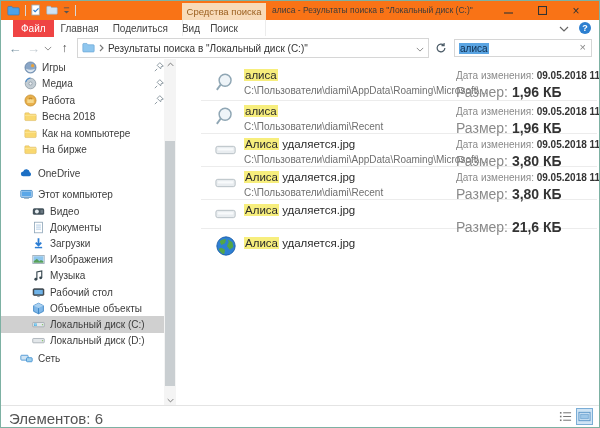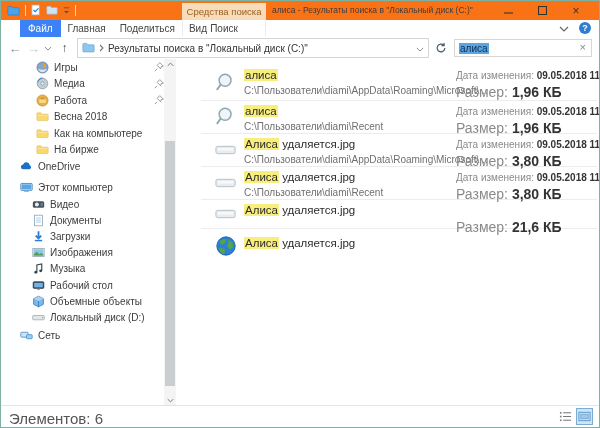--- a/index.html
+++ b/index.html
@@ -14,21 +14,21 @@
   .ctx-label{position:absolute;left:181px;top:2px;width:84px;height:17px;background:#f8dbb9;color:#9a5f1e;display:flex;align-items:center;justify-content:center;font-size:9.5px;}
   .title-text{position:absolute;left:271px;top:4px;font-size:8.5px;color:#3c3c3c;white-space:nowrap;}
   .win-controls{position:absolute;right:6px;top:0;display:flex;height:19px;}
   .win-btn{width:34px;height:19px;display:flex;align-items:center;justify-content:center;color:#333;}
   .win-btn.close{font-size:12px;}
 
   
   .tabsrow{position:absolute;left:0;top:19px;right:0;height:17px;background:#fff;border-bottom:1px solid #e6e6e6;}
   .tabs{display:flex;align-items:stretch;height:100%;}
   .tab{padding:0 7px;display:flex;align-items:center;font-size:10px;color:#444;}
-  .tab.file{background:#3b82f6;color:#fff;margin-left:19px;padding:0 8px;}
+  .tab.file{background:#ef4444;color:#fff;margin-left:12px;padding:0 8px;}
   .ctx-tab{position:absolute;left:181px;top:0;width:84px;height:16px;display:flex;align-items:center;justify-content:center;font-size:10px;color:#444;border-left:1px solid #ececec;border-right:1px solid #ececec;box-sizing:border-box;}
   .ribbon-right{position:absolute;right:8px;top:2px;display:flex;align-items:center;gap:10px;}
   .help-circle{width:12px;height:12px;border-radius:50%;background:#2c7fd0;color:#fff;font-size:9px;display:flex;align-items:center;justify-content:center;font-weight:bold;}
 
   
   .navbar{position:absolute;left:0;top:36px;right:0;height:22px;display:flex;align-items:center;padding:0 7px 0 4px;box-sizing:border-box;background:#fff;}
   .nav-btn{display:flex;align-items:center;justify-content:center;height:20px;}
   .nav-back{width:20px;font-size:13px;color:#7d97a5;}
   .nav-fwd{width:17px;font-size:13px;color:#c3cbd1;}
   .nav-caret{width:12px;}
@@ -38,29 +38,29 @@
   .address .spacer{flex:1;}
   .refresh-btn{width:20px;height:18px;display:flex;align-items:center;justify-content:center;}
   .searchbox{width:138px;height:18px;border:1px solid #d6d6d6;background:#fff;margin-left:3px;display:flex;align-items:center;padding:0 4px;box-sizing:border-box;position:relative;}
   .search-sel{background:#5aa4e2;color:#0e2d4e;font-size:10px;padding:0 1px;}
   .search-clear{position:absolute;right:5px;top:1px;color:#888;font-size:11px;}
 
   
   .bodyarea{position:absolute;left:0;top:58px;right:0;bottom:21px;overflow:hidden;}
   .sidebar{position:absolute;left:0;top:0;width:200px;bottom:0;overflow:hidden;}
   .sb-row{display:flex;align-items:center;height:16.5px;gap:5px;position:relative;color:#3c3c3c;font-size:10px;white-space:nowrap;}
-  .sb-row.qa{padding-left:34px;}
+  .sb-row.qa{padding-left:22px;}
   .sb-row.root{padding-left:18px;}
   .sb-row.child{padding-left:30px;height:16.2px;}
   .sb-row.selected{background:#d0d0d0;width:163px;box-sizing:border-box;}
   .sb-row .sb-icon{width:14px;height:14px;flex:0 0 14px;display:flex;align-items:center;justify-content:center;}
   .sb-row .sb-icon svg{width:13px;height:13px;display:block;}
   .sb-row .pin{position:absolute;left:153px;top:3px;width:10px;height:10px;}
   .sb-row .pin svg{width:10px;height:10px;display:block;}
-  .mt7{} .mt5{margin-top:5px;} .mt2{margin-top:2px;}
+  .mt7{margin-top:7px;} .mt5{margin-top:5px;} .mt2{margin-top:2px;}
 
   .sb-scroll{position:absolute;left:163px;top:0;width:12px;bottom:0;background:#f4f4f4;}
   .sb-scroll .arrow{position:absolute;left:0;width:12px;height:11px;display:flex;align-items:center;justify-content:center;}
   .sb-scroll .up{top:0;} .sb-scroll .down{bottom:0;}
   .sb-thumb{position:absolute;left:1px;width:10px;top:82px;height:245px;background:#c9ced1;}
 
   
   .main{position:absolute;left:200px;right:2px;top:0;bottom:0;padding-top:6px;}
   .result-row{position:relative;box-sizing:border-box;}
   .result-row.sep{border-bottom:1px solid #ececec;}
@@ -339,20 +339,31 @@
           <div class="sb-row child">
             <span class="sb-icon">
               <svg viewBox="0 0 16 16">
                 <path d="M8 1.5l6 3v7l-6 3-6-3v-7z" fill="#7fb7e8" stroke="#2f7cc0"></path>
                 <path d="M8 1.5l6 3-6 3-6-3z" fill="#a9d0f0"></path>
                 <path d="M8 7.5v7" stroke="#2f7cc0"></path>
               </svg>
             </span>
             <span>Объемные объекты</span>
           </div>
+          <div class="sb-row child selected">
+            <span class="sb-icon">
+              <svg viewBox="0 0 18 14">
+                <rect x="1" y="4.2" width="16" height="6" rx="1" fill="#e3e7ea" stroke="#98a2a8"></rect>
+                <rect x="3" y="5.6" width="3.4" height="3.4" fill="#1ba1e2"></rect>
+                <path d="M4.7 5.6v3.4M3 7.3h3.4" stroke="#fff" stroke-width=".5"></path>
+                <circle cx="14.5" cy="7.2" r=".9" fill="#7cc05a"></circle>
+              </svg>
+            </span>
+            <span>Локальный диск (C:)</span>
+          </div>
           <div class="sb-row child">
             <span class="sb-icon">
               <svg viewBox="0 0 18 14">
                 <rect x="1" y="4.2" width="16" height="6" rx="1" fill="#e3e7ea" stroke="#98a2a8"></rect>
                 <circle cx="14.5" cy="7.2" r=".9" fill="#7cc05a"></circle>
               </svg>
             </span>
             <span>Локальный диск (D:)</span>
           </div>
           <div class="sb-row root mt2">

